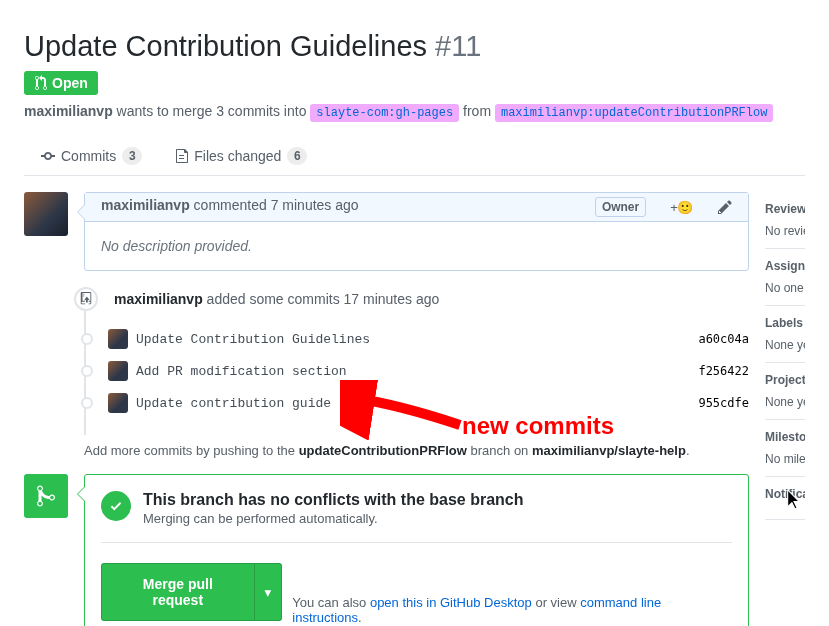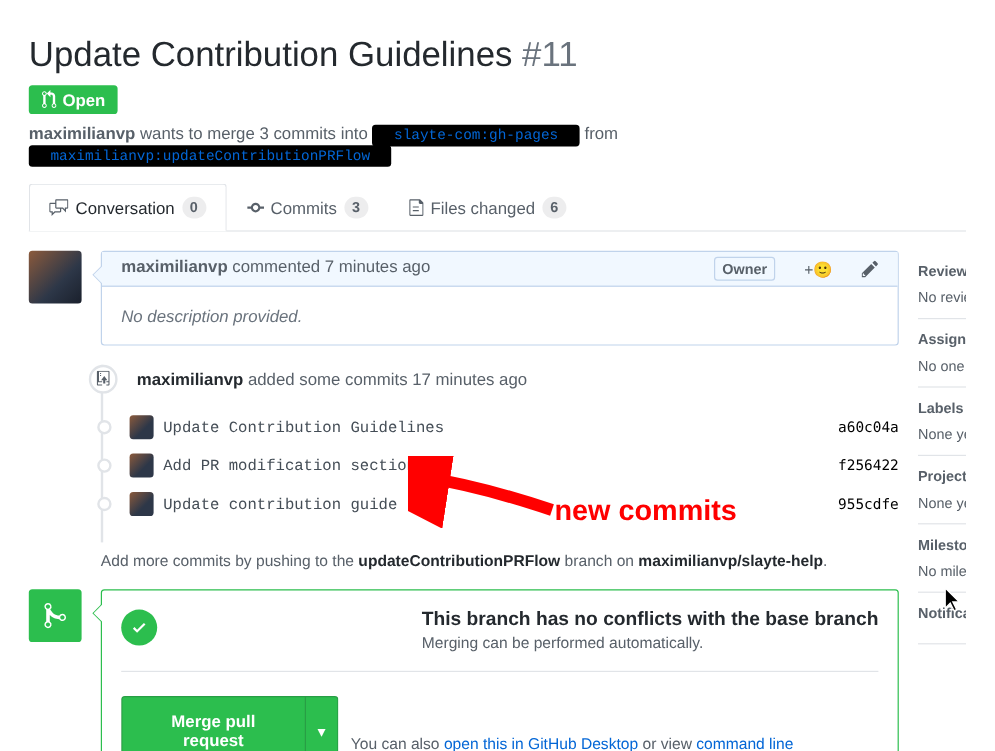--- a/index.html
+++ b/index.html
@@ -9,21 +9,21 @@
 .container { padding: 0 24px; }
 
 .pr-title { font-size: 29px; font-weight: 400; margin-top: 30px; margin-bottom: 8px; }
 .pr-title .num { color: #6a737d; font-weight: 300; }
 
 .state-row { display: flex; align-items: flex-start; gap: 8px; margin-bottom: 16px; flex-wrap: wrap; }
 .state-badge { background: #2cbe4e; color: #fff; padding: 4px 10px; border-radius: 3px; font-weight: 600; display: inline-flex; align-items: center; gap: 4px; }
 .state-badge svg { fill: #fff; }
 .merge-desc { color: #586069; }
 .merge-desc .author { color: #586069; font-weight: 600; }
-.branch { font-family: SFMono-Regular, Consolas, "Liberation Mono", Menlo, monospace; font-size: 12px; background: #000000; color: #0366d6; padding: 2px 18px; border-radius: 3px; }
+.branch { font-family: SFMono-Regular, Consolas, "Liberation Mono", Menlo, monospace; font-size: 12px; background: #f0abfc; color: #0366d6; padding: 2px 6px; border-radius: 3px; }
 
 .tabnav { border-bottom: 1px solid #e1e4e8; margin-bottom: 16px; }
 .tabnav-tabs { display: flex; gap: 0; }
 .tabnav-tab { padding: 10px 16px; border: 1px solid transparent; border-bottom: none; color: #586069; cursor: pointer; display: inline-flex; align-items: center; gap: 6px; border-radius: 3px 3px 0 0; }
 .tabnav-tab.selected { background: #fff; border-color: #e1e4e8; color: #24292e; border-bottom: 1px solid #fff; margin-bottom: -1px; }
 .counter { background: rgba(27,31,35,.08); color: #586069; border-radius: 20px; padding: 2px 6px; font-size: 12px; font-weight: 600; min-width: 20px; text-align: center; }
 .tabnav-tab svg { fill: #586069; }
 
 .main-area { display: flex; gap: 16px; }
 .discussion { flex: 1; }
@@ -57,21 +57,21 @@
 
 .push-hint { color: #586069; font-size: 13px; margin: 8px 0 16px 60px; }
 .push-hint strong { color: #24292e; font-weight: 600; }
 
 .merge-wrapper { display: flex; gap: 16px; }
 .merge-icon-box { width: 44px; height: 44px; background: #2cbe4e; border-radius: 3px; display: flex; align-items: center; justify-content: center; flex-shrink: 0; }
 .merge-icon-box svg { fill: #fff; }
 .merge-box { flex: 1; border: 1px solid #2cbe4e; border-radius: 3px; padding: 16px; position: relative; }
 .merge-box::before { content:""; position:absolute; top:11px; left:-8px; border:8px solid transparent; border-right-color:#2cbe4e; border-left:none; }
 .merge-box::after { content:""; position:absolute; top:12px; left:-7px; border:7px solid transparent; border-right-color:#fff; border-left:none; }
-.merge-status { display: flex; align-items: flex-start; gap: 12px; margin-bottom: 16px; justify-content: space-between; }
+.merge-status { display: flex; align-items: flex-start; gap: 12px; margin-bottom: 16px; }
 .check-circle { width: 30px; height: 30px; background: #2cbe4e; border-radius: 50%; display: flex; align-items: center; justify-content: center; flex-shrink: 0; }
 .check-circle svg { fill: #fff; }
 .merge-status-text h3 { font-size: 16px; font-weight: 600; color: #24292e; }
 .merge-status-text p { color: #586069; font-size: 13px; margin-top: 2px; }
 .merge-button-row { display: flex; align-items: center; gap: 10px; border-top: 1px solid #e1e4e8; padding-top: 16px; margin-top: 4px;}
 .btn-group { display: inline-flex; }
 .btn-primary { background: #2cbe4e; color: #fff; border: 1px solid rgba(27,31,35,.2); padding: 12px 14px; font-weight: 600; font-size: 14px; border-radius: 3px 0 0 3px; cursor: pointer; }
 .btn-caret { background: #2cbe4e; color: #fff; border: 1px solid rgba(27,31,35,.2); border-left: none; padding: 7px 10px; border-radius: 0 3px 3px 0; cursor: pointer; }
 .merge-alt { color: #586069; font-size: 13px; margin-top: 36px; }
 
@@ -106,27 +106,20 @@
       <a class="author">maximilianvp</a>
       <span>wants to merge 3 commits into</span>
       <span class="branch">slayte-com:gh-pages</span>
       <span>from</span>
       <span class="branch">maximilianvp:updateContributionPRFlow</span>
     </span>
   </div>
 
   <div class="tabnav">
     <div class="tabnav-tabs">
-      <div class="tabnav-tab selected">
-        <svg width="16" height="16" viewBox="0 0 16 16">
-            <path d="M15 1H6c-.55 0-1 .45-1 1v2H1c-.55 0-1 .45-1 1v6c0 .55.45 1 1 1h1v3l3-3h4c.55 0 1-.45 1-1V9h1l3 3V9h1c.55 0 1-.45 1-1V2c0-.55-.45-1-1-1zM9 11H4.5L3 12.5V11H1V5h4v3c0 .55.45 1 1 1h3v2zm6-3h-2v1.5L11.5 8H6V2h9v6z"></path>
-          </svg>
-        <span>Conversation</span>
-        <span class="counter">0</span>
-      </div>
       <div class="tabnav-tab">
         <svg width="14" height="16" viewBox="0 0 14 16">
             <path d="M10.86 7c-.45-1.72-2-3-3.86-3-1.86 0-3.41 1.28-3.86 3H0v2h3.14c.45 1.72 2 3 3.86 3 1.86 0 3.41-1.28 3.86-3H14V7h-3.14zM7 10.2c-1.22 0-2.2-.98-2.2-2.2 0-1.22.98-2.2 2.2-2.2 1.22 0 2.2.98 2.2 2.2 0 1.22-.98 2.2-2.2 2.2z"></path>
           </svg>
         <span>Commits</span>
         <span class="counter">3</span>
       </div>
       <div class="tabnav-tab">
         <svg width="12" height="16" viewBox="0 0 12 16">
             <path d="M6 7h2v1H3V7h3zm-3 3h5v1H3v-1zm6-9H1C.45 1 0 1.45 0 2v12c0 .55.45 1 1 1h10c.55 0 1-.45 1-1V4L9 1zm2 13H1V2h7l3 3v9zM8 4V2l3 3H9c-.55 0-1-.45-1-1z"></path>

